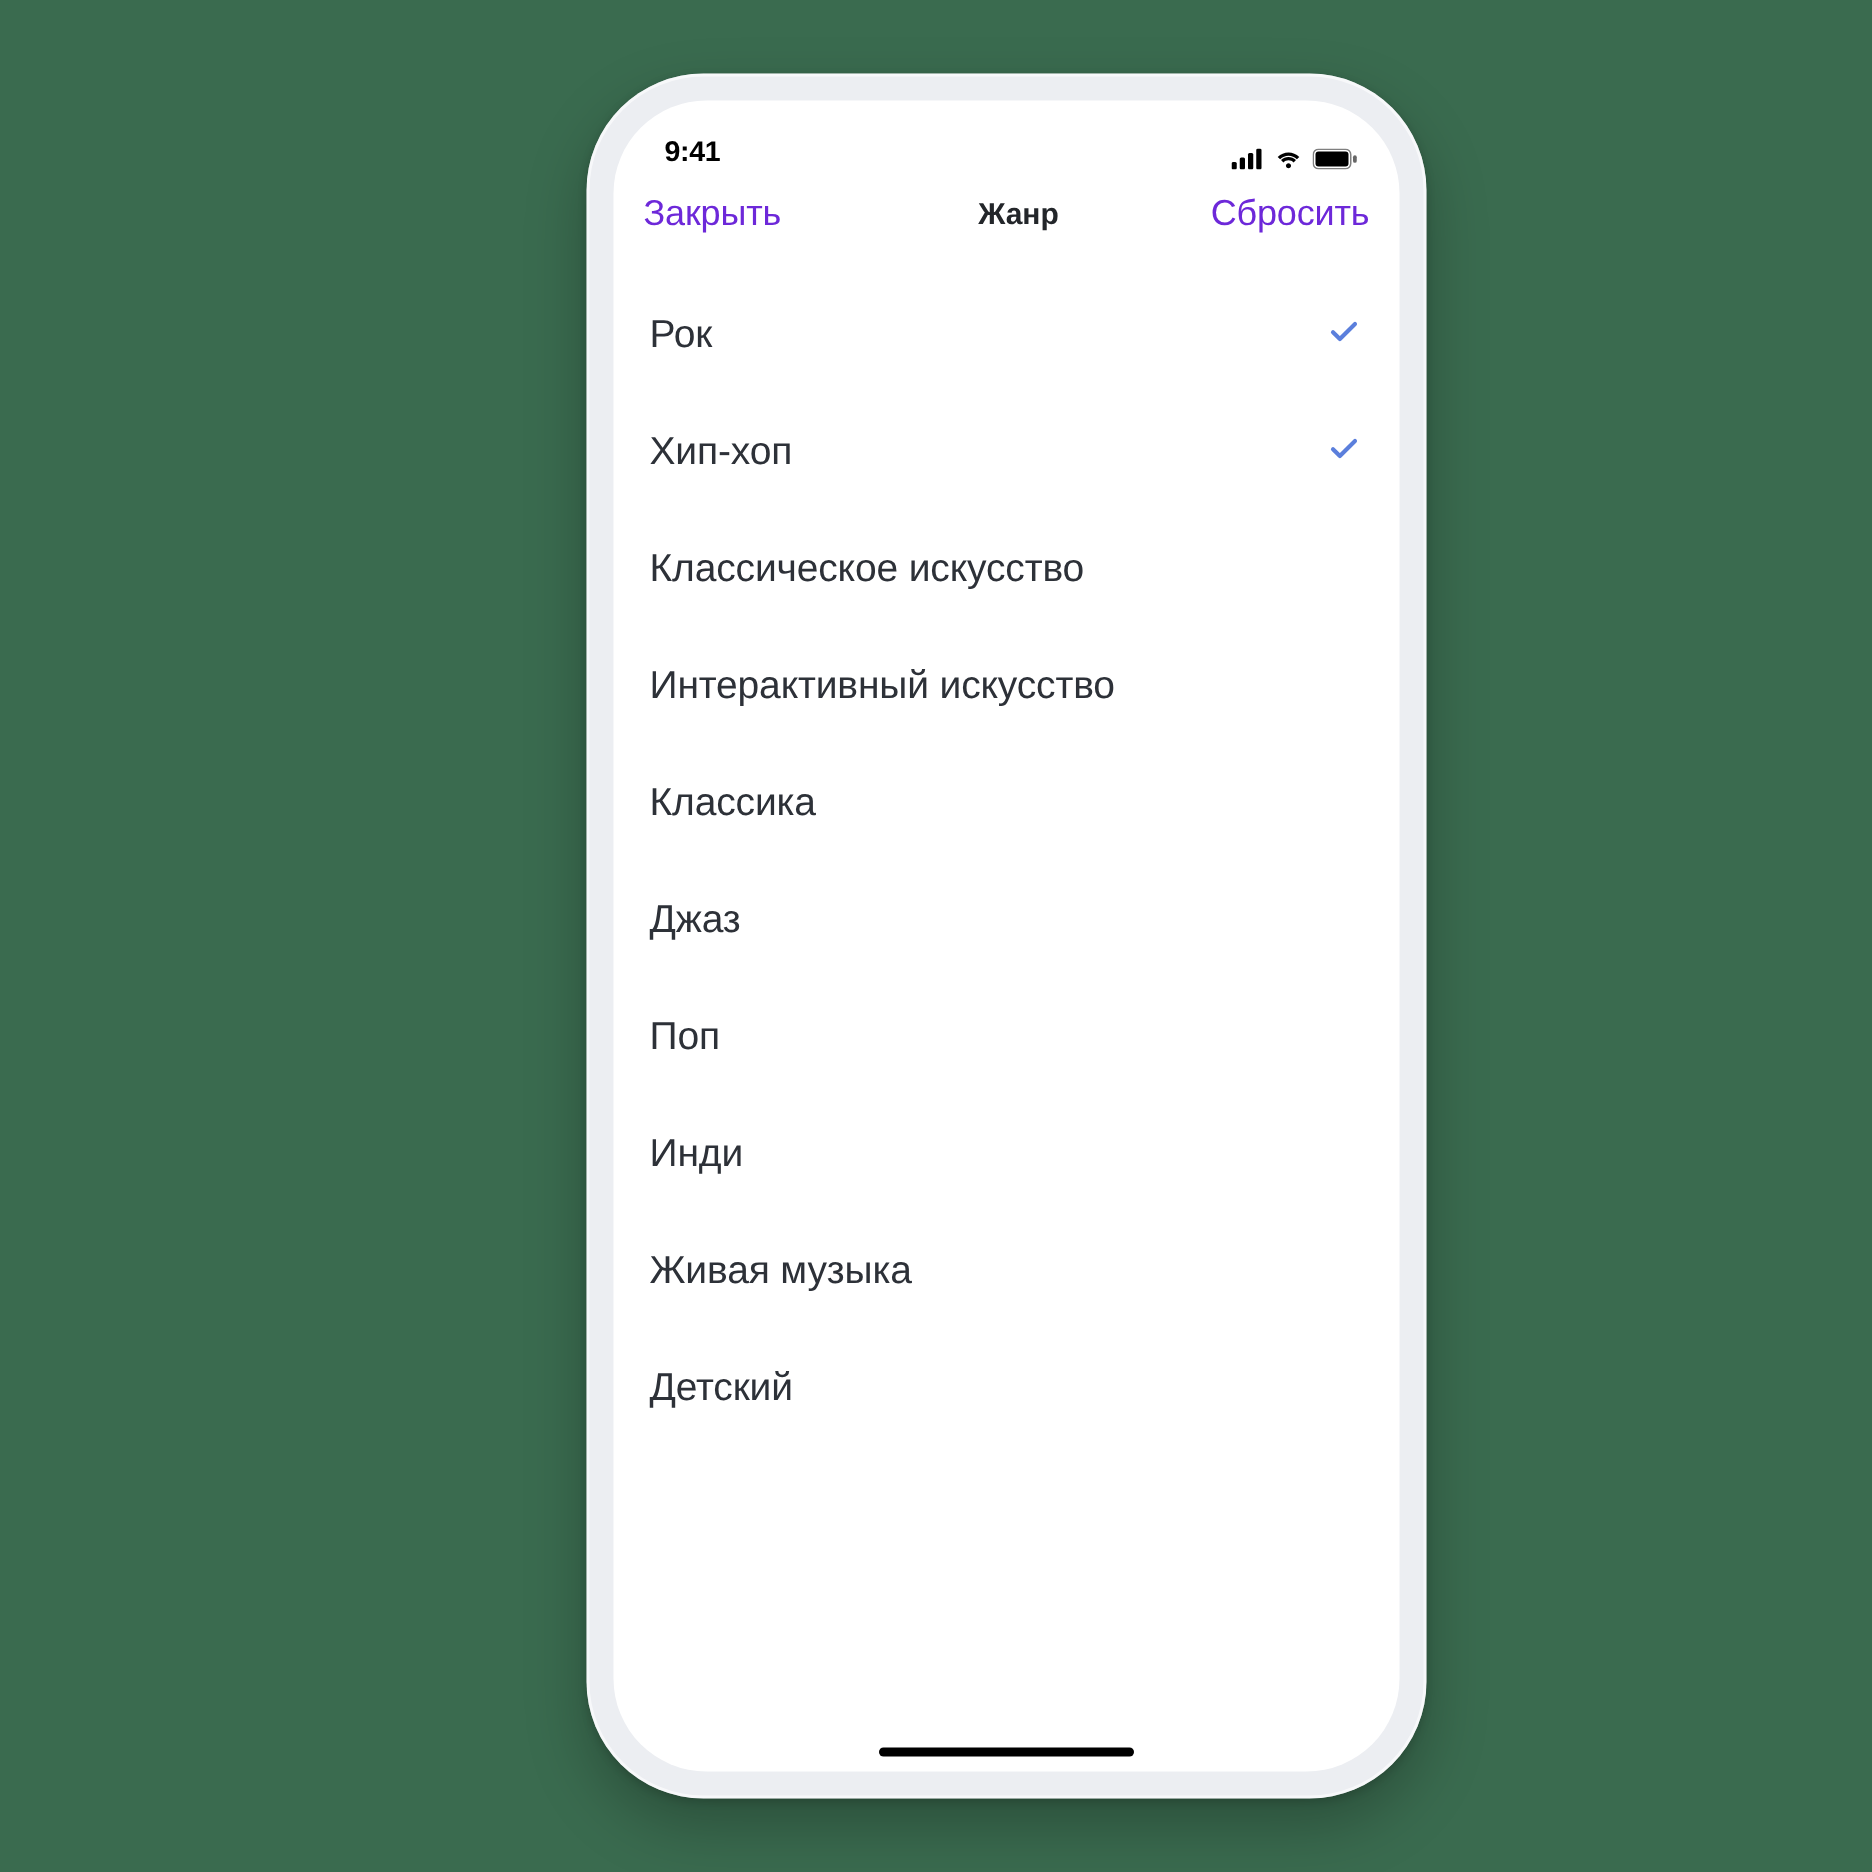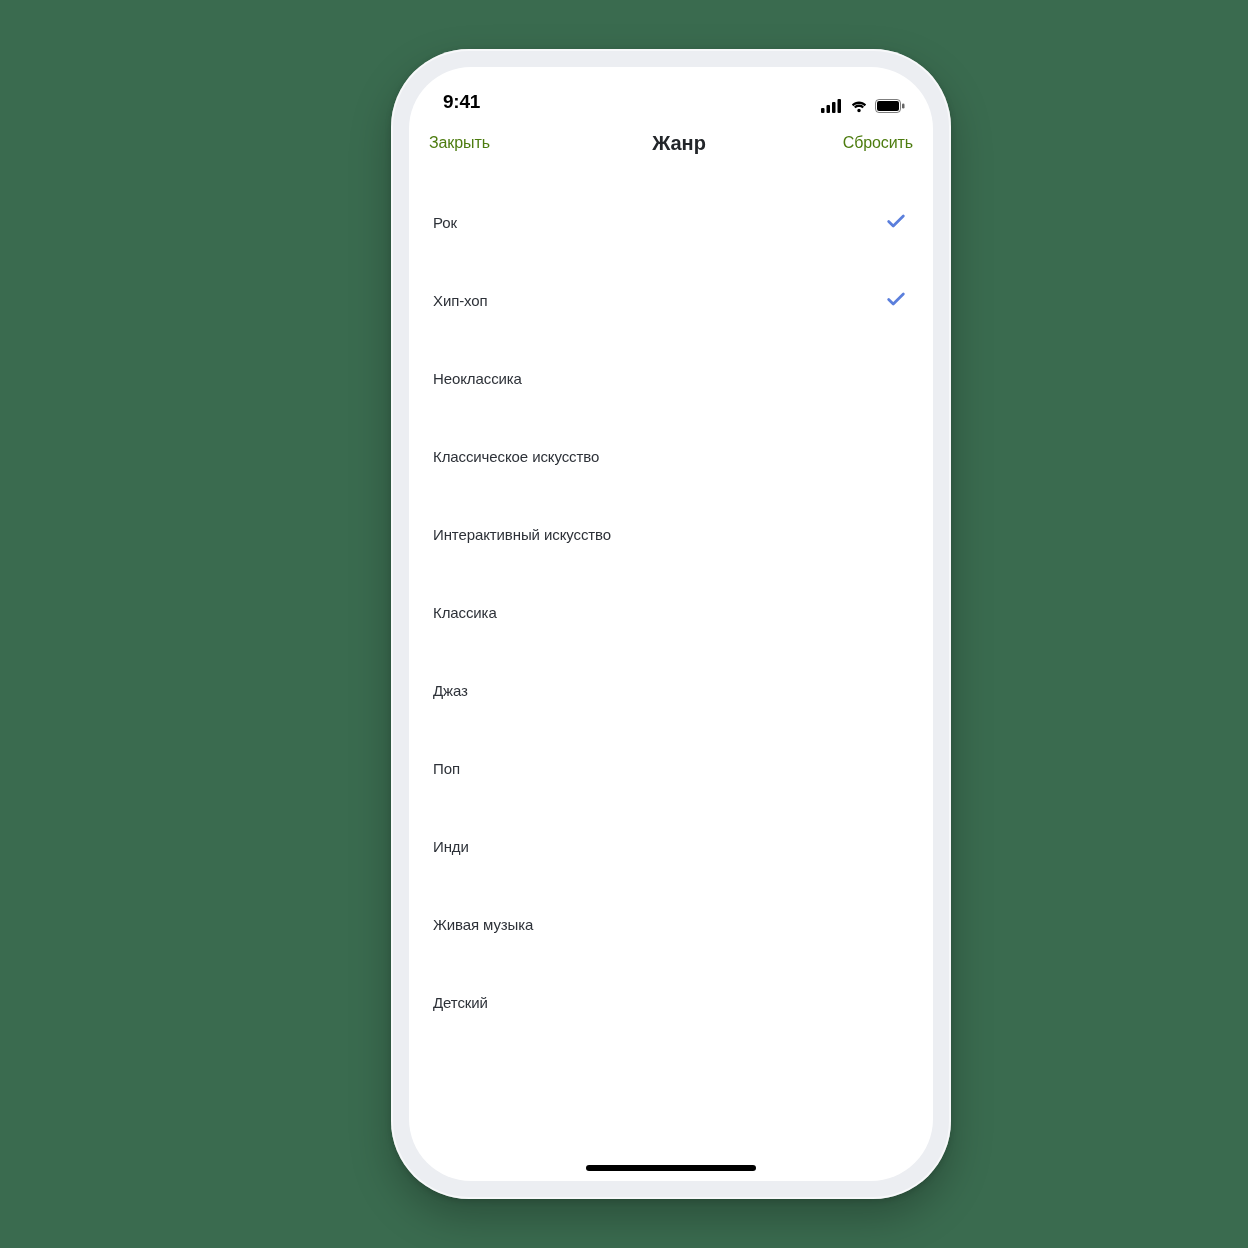--- a/index.html
+++ b/index.html
@@ -77,23 +77,23 @@
   .nav-title {
     position: absolute;
     left: 16px; right: 0;
     text-align: center;
     font-size: 20px;
     font-weight: 600;
     color: #23262a;
     pointer-events: none;
   }
   .nav-btn {
-    font-size: 16px;
+    font-size: 24px;
     font-weight: 400;
-    color: #4d7c0f;
+    color: #6d28d9;
     background: none;
     border: none;
     padding: 0;
     cursor: pointer;
     letter-spacing: -0.1px;
   }
   
   .list {
     flex: 1;
     overflow: hidden;
@@ -102,21 +102,21 @@
   .row {
     display: flex;
     align-items: center;
     justify-content: space-between;
     padding: 0 24px;
     height: 78px;
     box-sizing: border-box;
     cursor: pointer;
   }
   .row-label {
-    font-size: 15px;
+    font-size: 26px;
     font-weight: 400;
     color: #2d3138;
     letter-spacing: -0.1px;
   }
   .check {
     width: 24px;
     height: 24px;
     flex: 0 0 auto;
     visibility: hidden;
   }
@@ -181,26 +181,20 @@
                 <path d="M4 12.5l5 5L20 6.5" fill="none" stroke="#5b7fdc" stroke-width="3" stroke-linecap="round" stroke-linejoin="round"></path>
               </svg></span>
           </div>
           <div class="row selected">
             <span class="row-label">Хип-хоп</span>
             <span class="check"><svg width="22" height="22" viewBox="0 0 24 24">
                 <path d="M4 12.5l5 5L20 6.5" fill="none" stroke="#5b7fdc" stroke-width="3" stroke-linecap="round" stroke-linejoin="round"></path>
               </svg></span>
           </div>
           <div class="row">
-            <span class="row-label">Неоклассика</span>
-            <span class="check"><svg width="22" height="22" viewBox="0 0 24 24">
-                <path d="M4 12.5l5 5L20 6.5" fill="none" stroke="#5b7fdc" stroke-width="3" stroke-linecap="round" stroke-linejoin="round"></path>
-              </svg></span>
-          </div>
-          <div class="row">
             <span class="row-label">Классическое искусство</span>
             <span class="check"><svg width="22" height="22" viewBox="0 0 24 24">
                 <path d="M4 12.5l5 5L20 6.5" fill="none" stroke="#5b7fdc" stroke-width="3" stroke-linecap="round" stroke-linejoin="round"></path>
               </svg></span>
           </div>
           <div class="row">
             <span class="row-label">Интерактивный искусство</span>
             <span class="check"><svg width="22" height="22" viewBox="0 0 24 24">
                 <path d="M4 12.5l5 5L20 6.5" fill="none" stroke="#5b7fdc" stroke-width="3" stroke-linecap="round" stroke-linejoin="round"></path>
               </svg></span>

